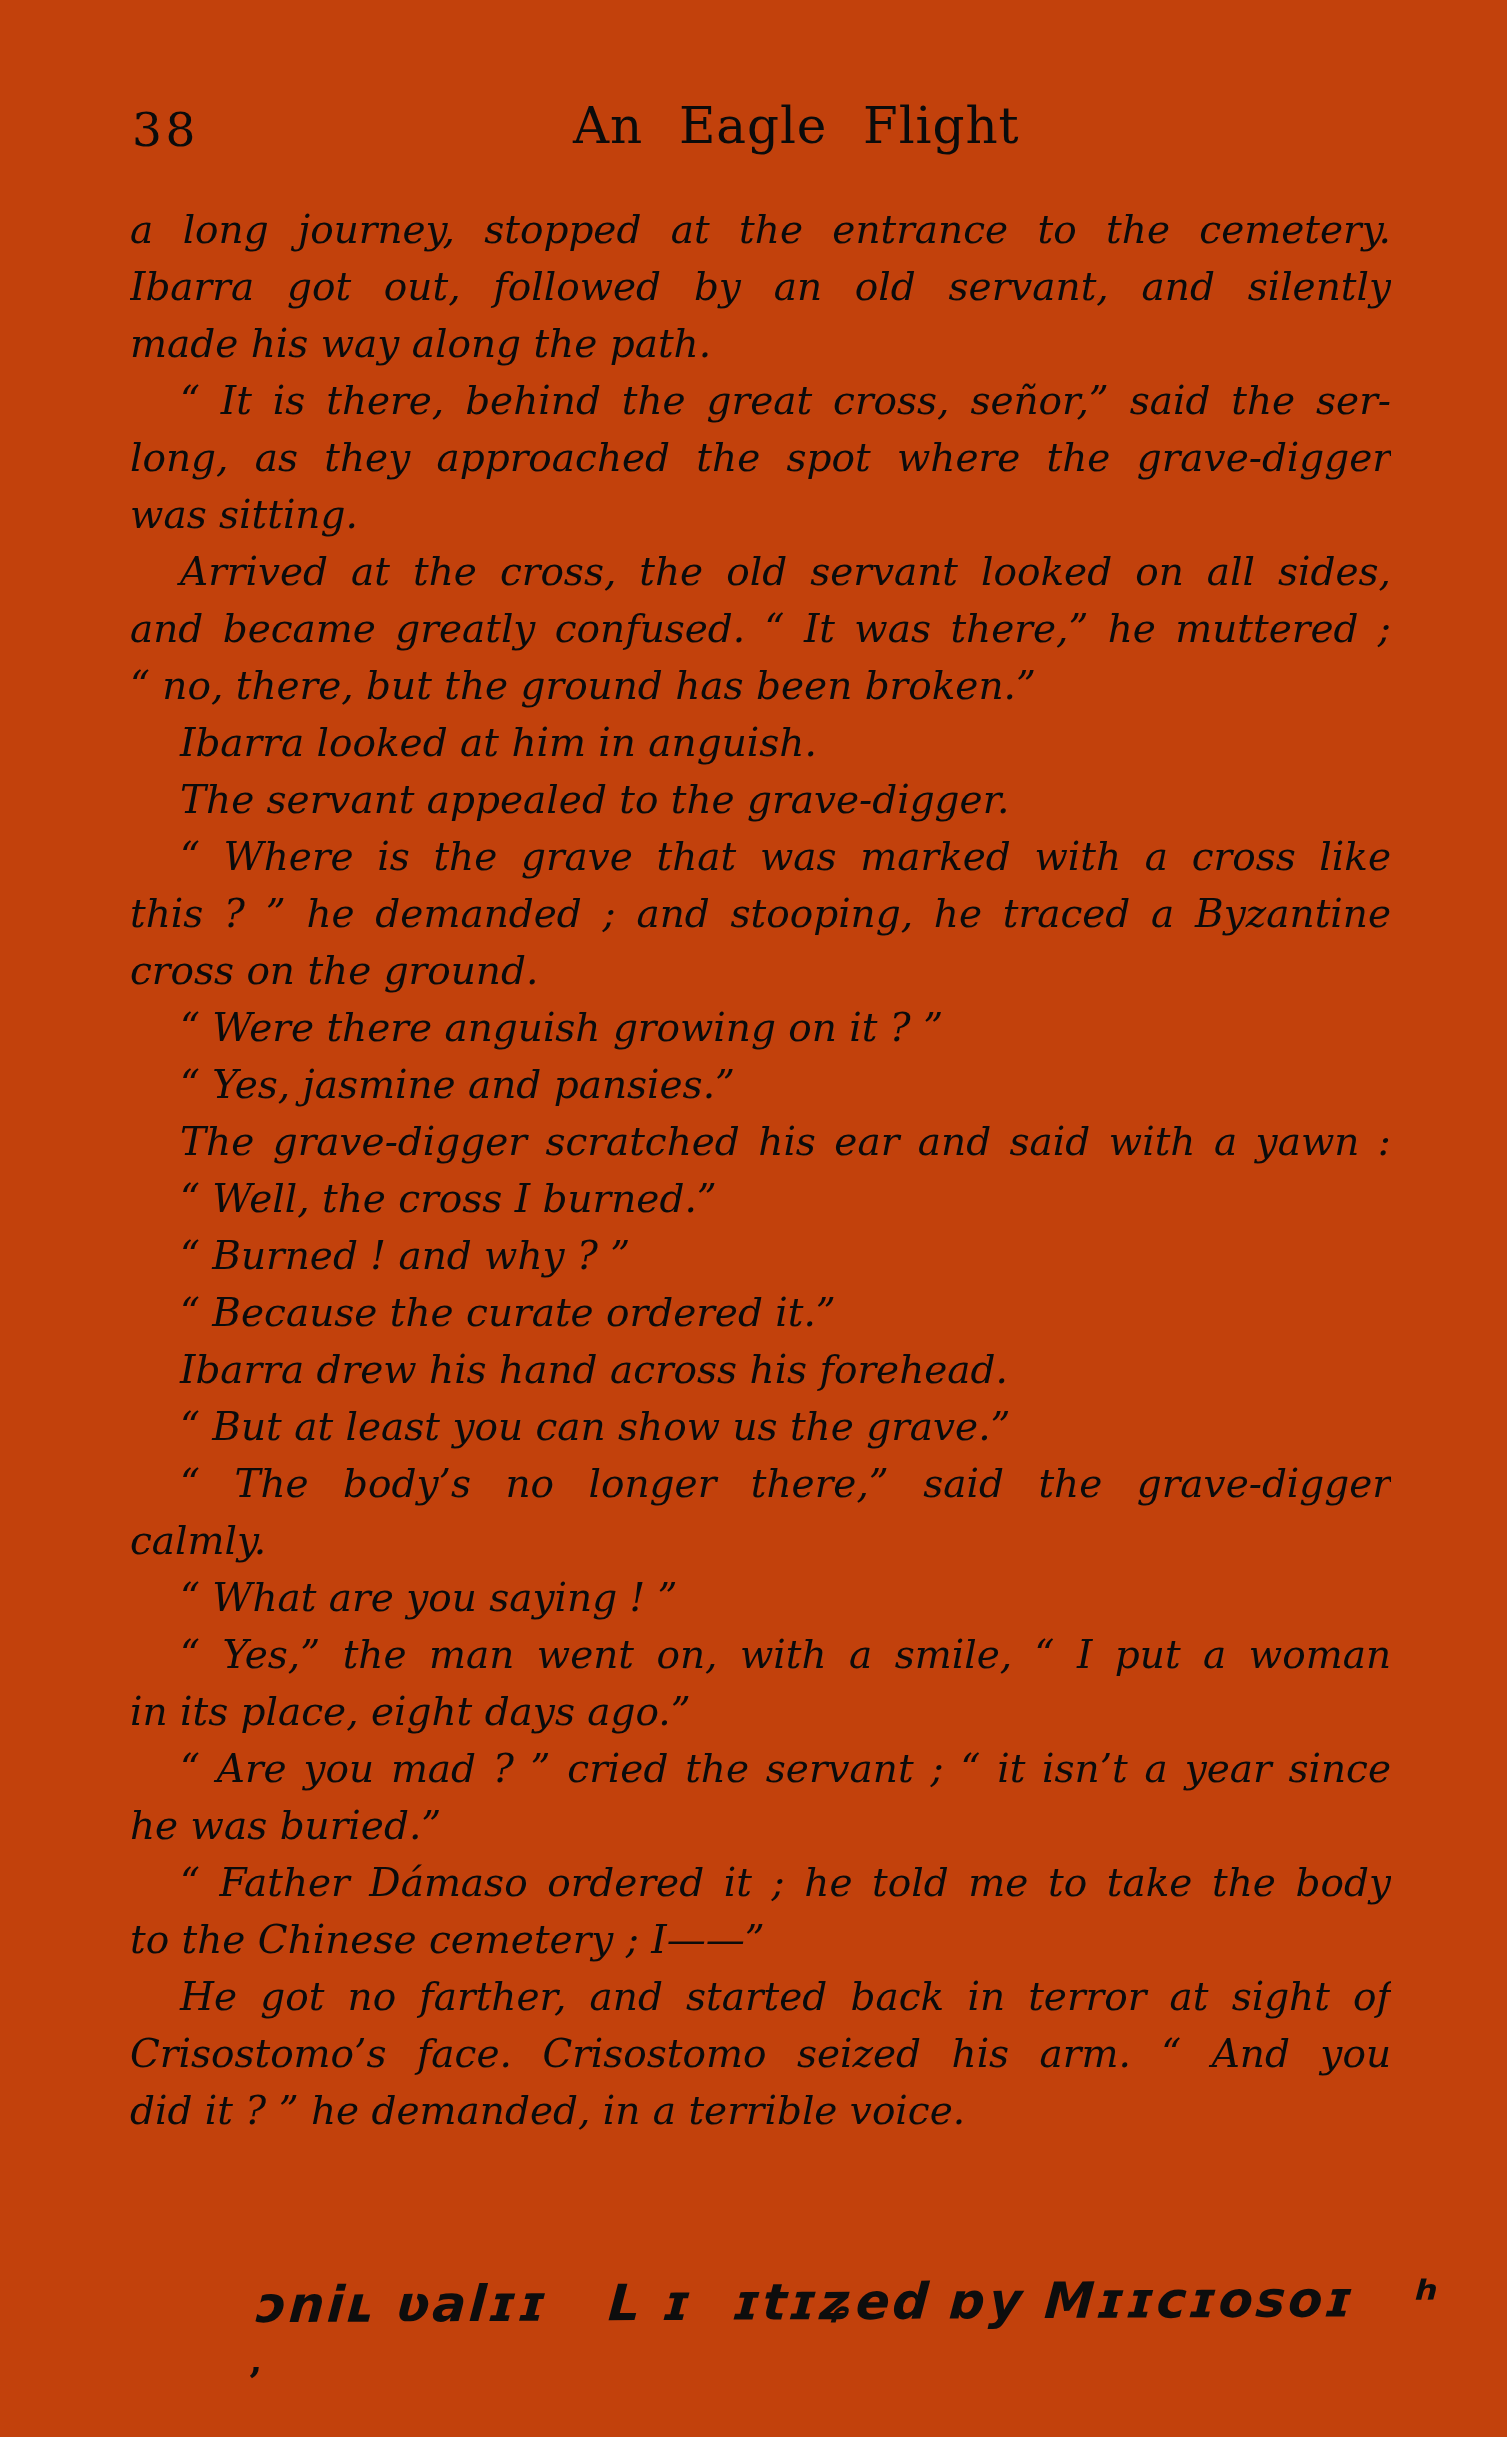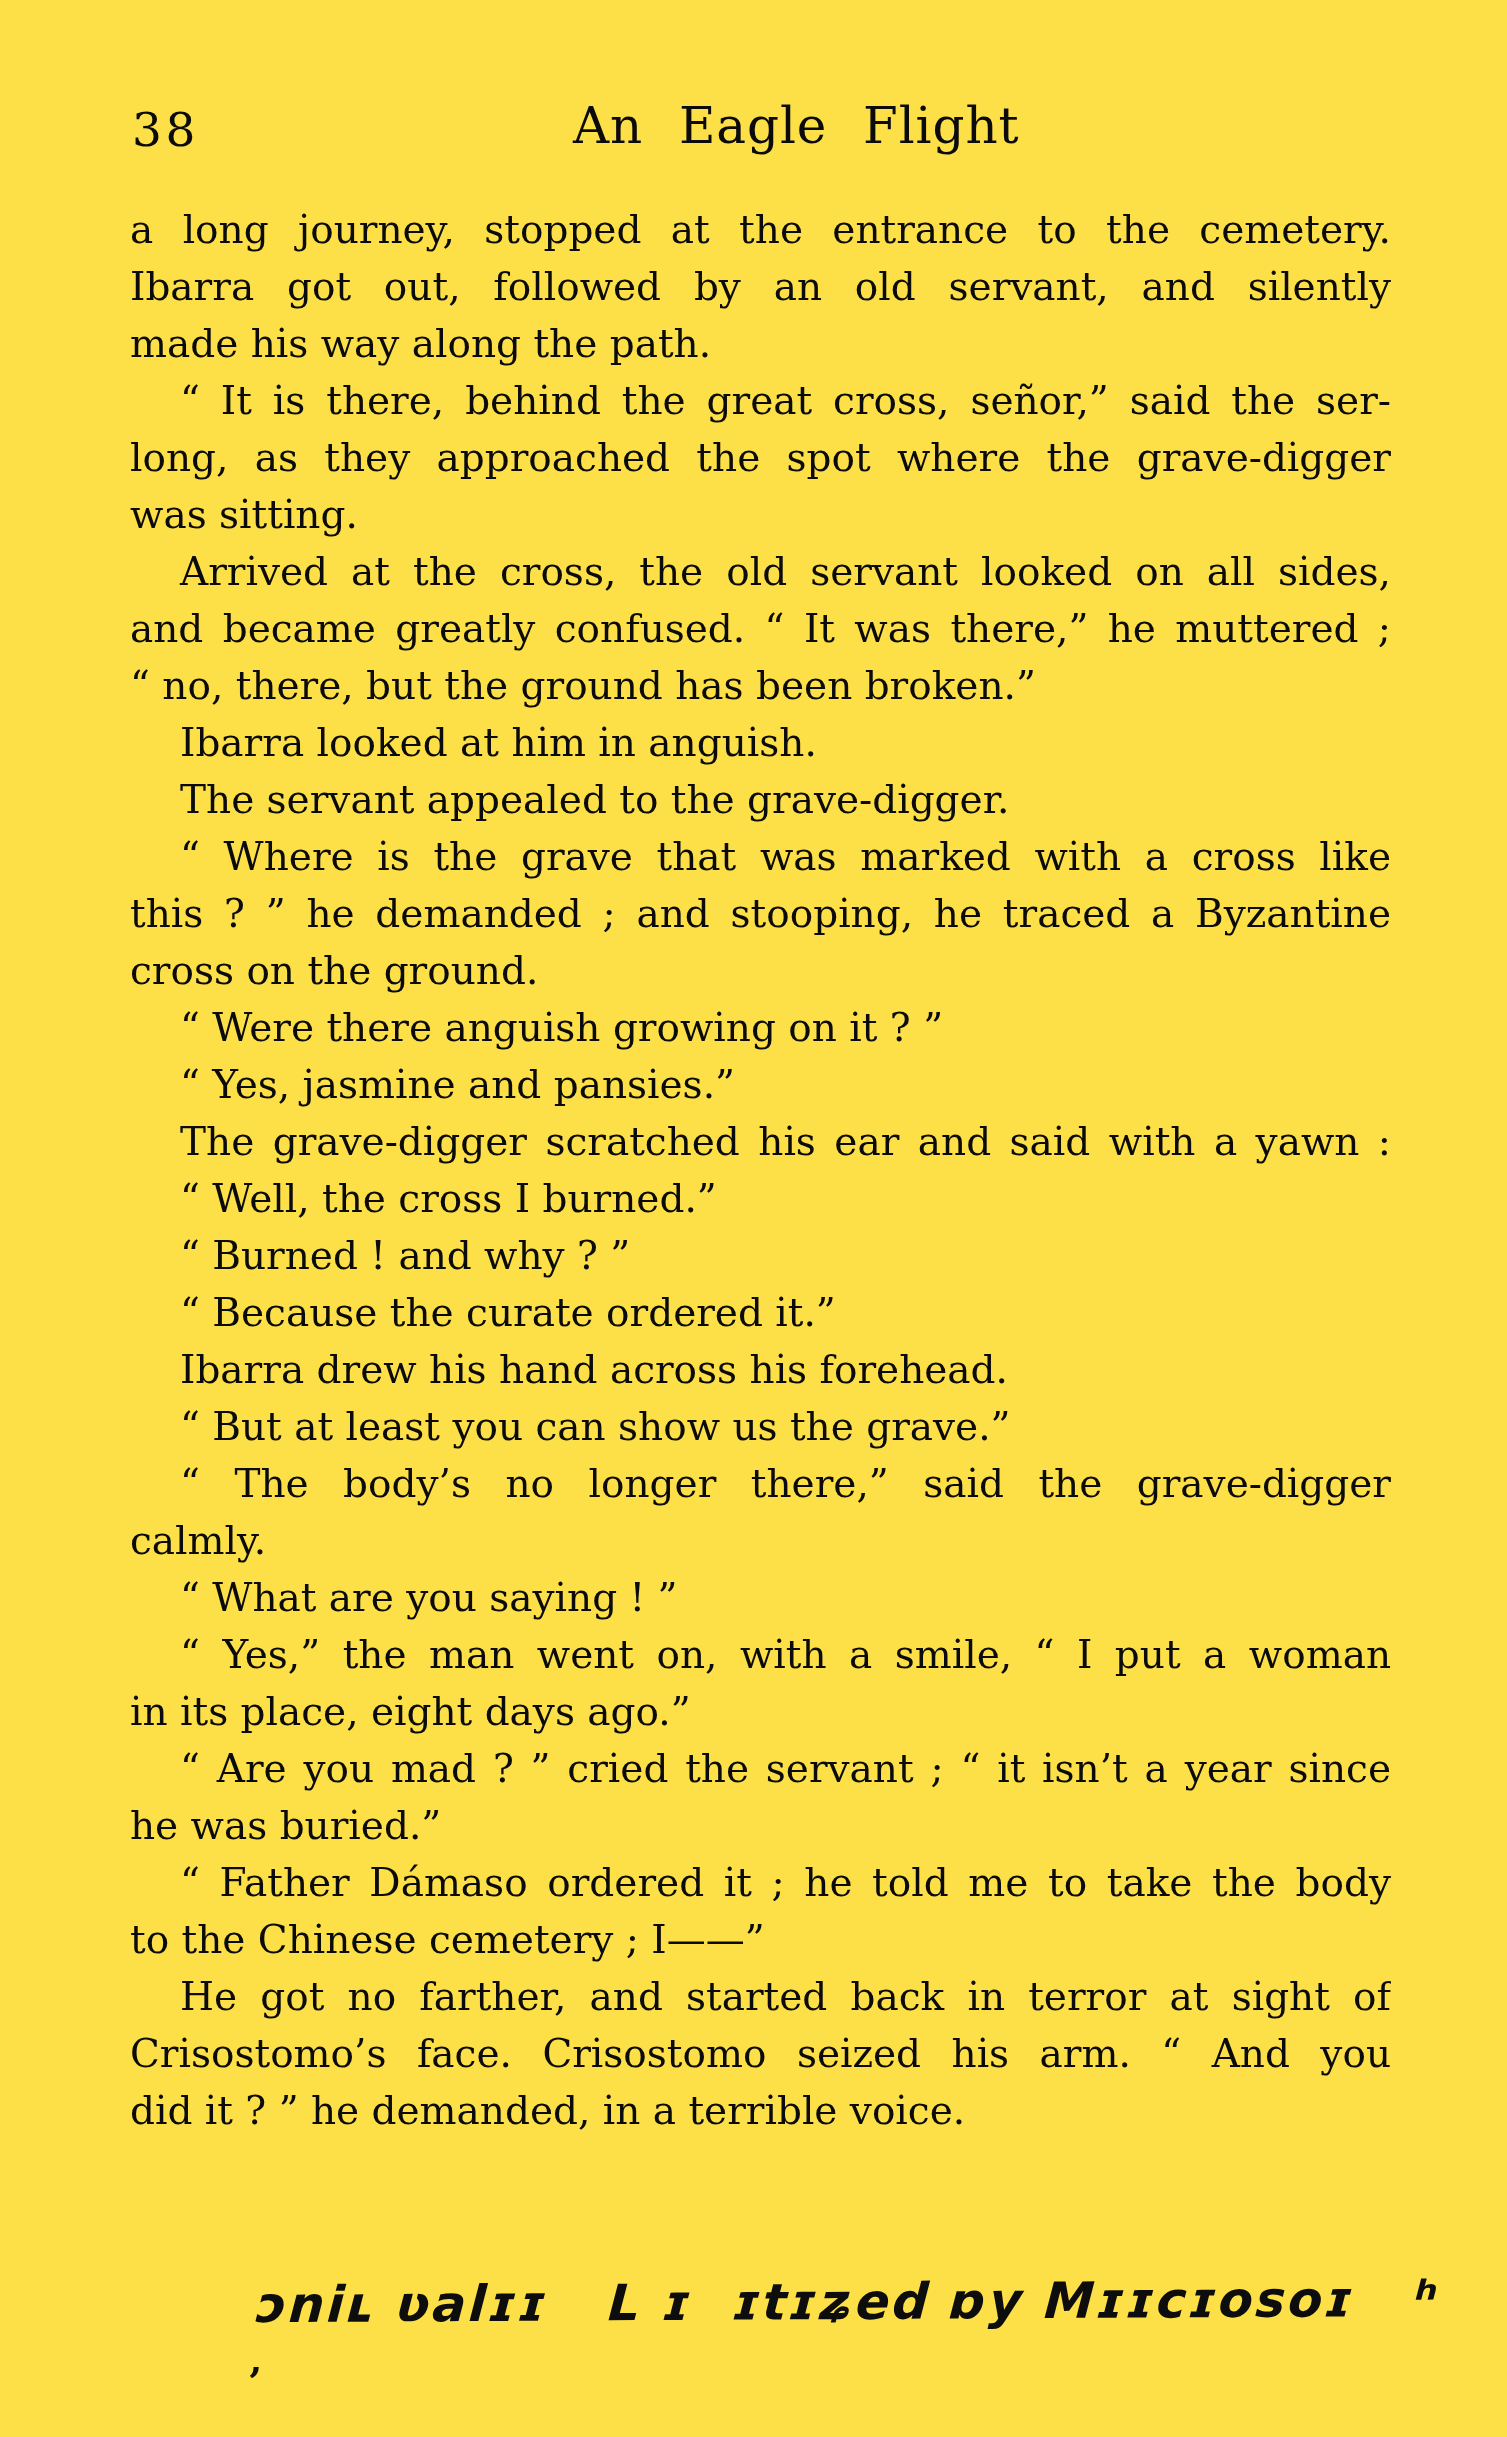--- a/index.html
+++ b/index.html
@@ -4,21 +4,21 @@
 <style>
   html, body {
     margin: 0;
     padding: 0;
     background: #ffffff;
   }
   .page {
     position: relative;
     width: 1507px;
     height: 2438px;
-    background: #fde047;
+    background: #c2410c;
     color: #0b0b0b;
     font-family: "DejaVu Serif", "Liberation Serif", serif;
     overflow: hidden;
   }
   .pagenum {
     position: absolute;
     left: 132px;
     top: 102px;
     font-size: 47px;
     letter-spacing: 3.5px;
@@ -38,20 +38,21 @@
     left: 130px;
     top: 201px;
     width: 1261px;
     font-size: 39px;
     line-height: 57px;
   }
   .line {
     height: 57px;
     overflow: hidden;
     text-align: left;
+    font-style: italic;
   }
   .line.fill {
     text-align: justify;
     text-align-last: justify;
   }
   .line.indent {
     text-indent: 50px;
   }
   .watermark {
     position: absolute;

